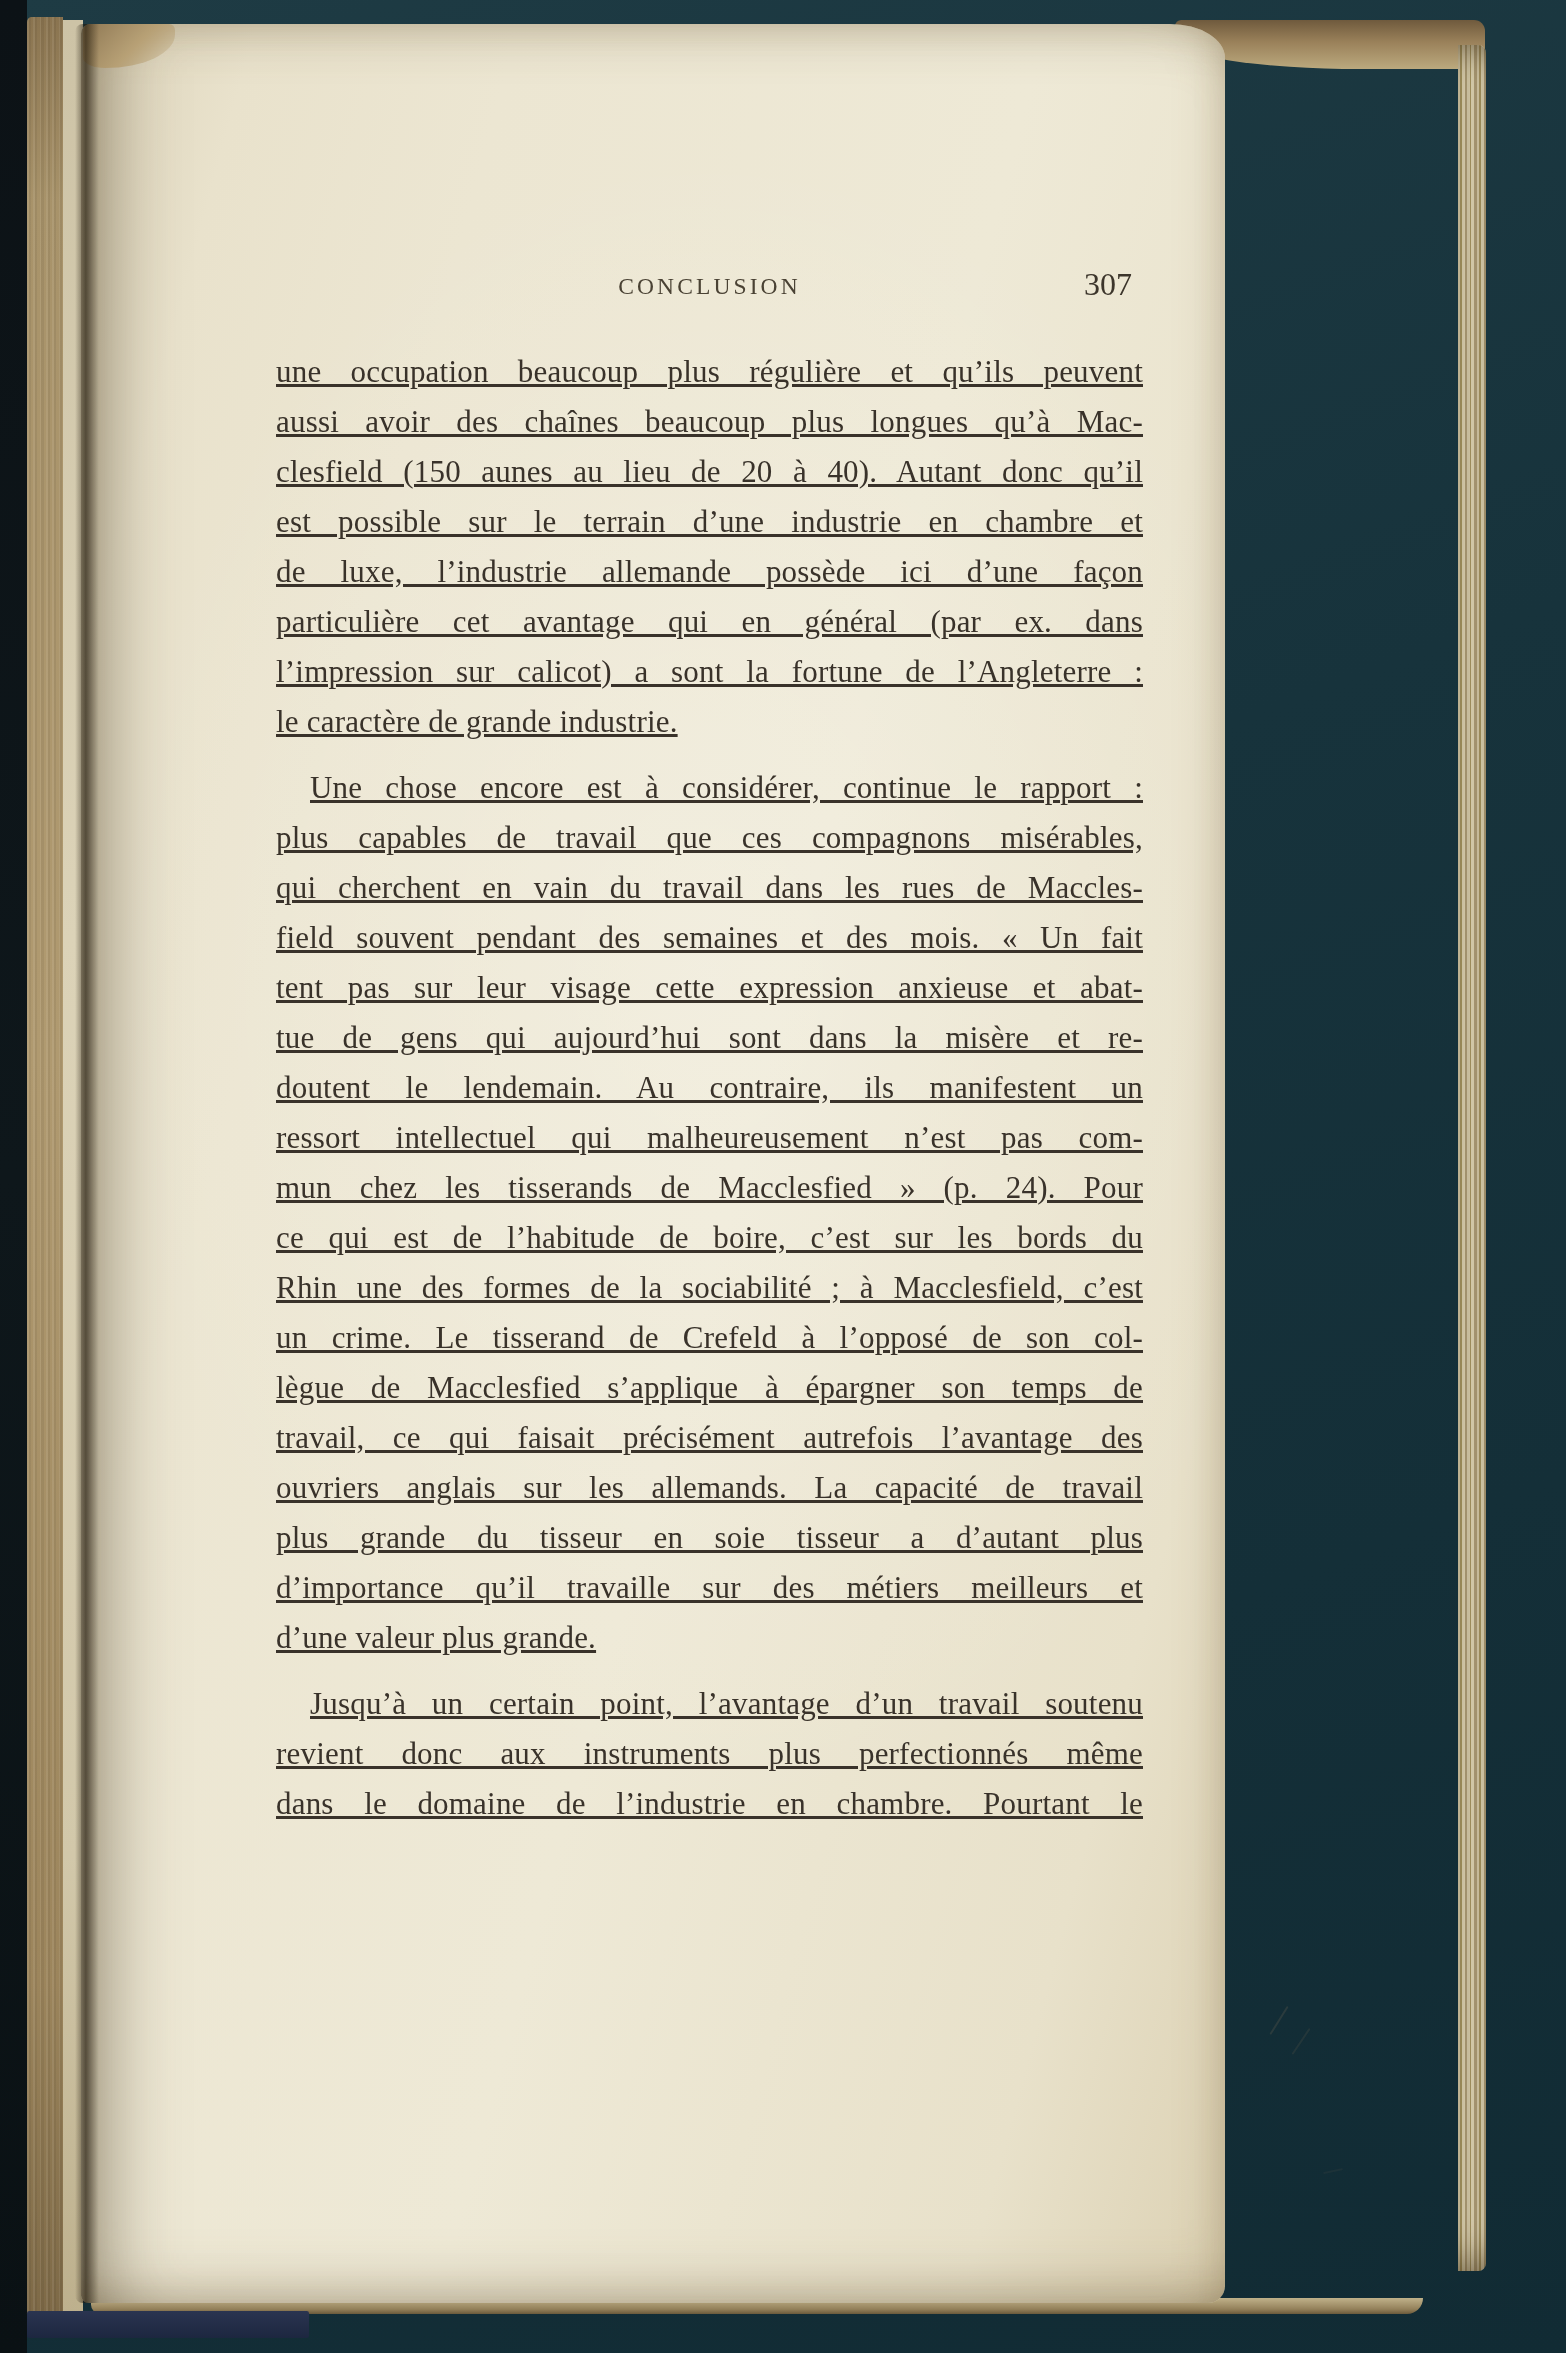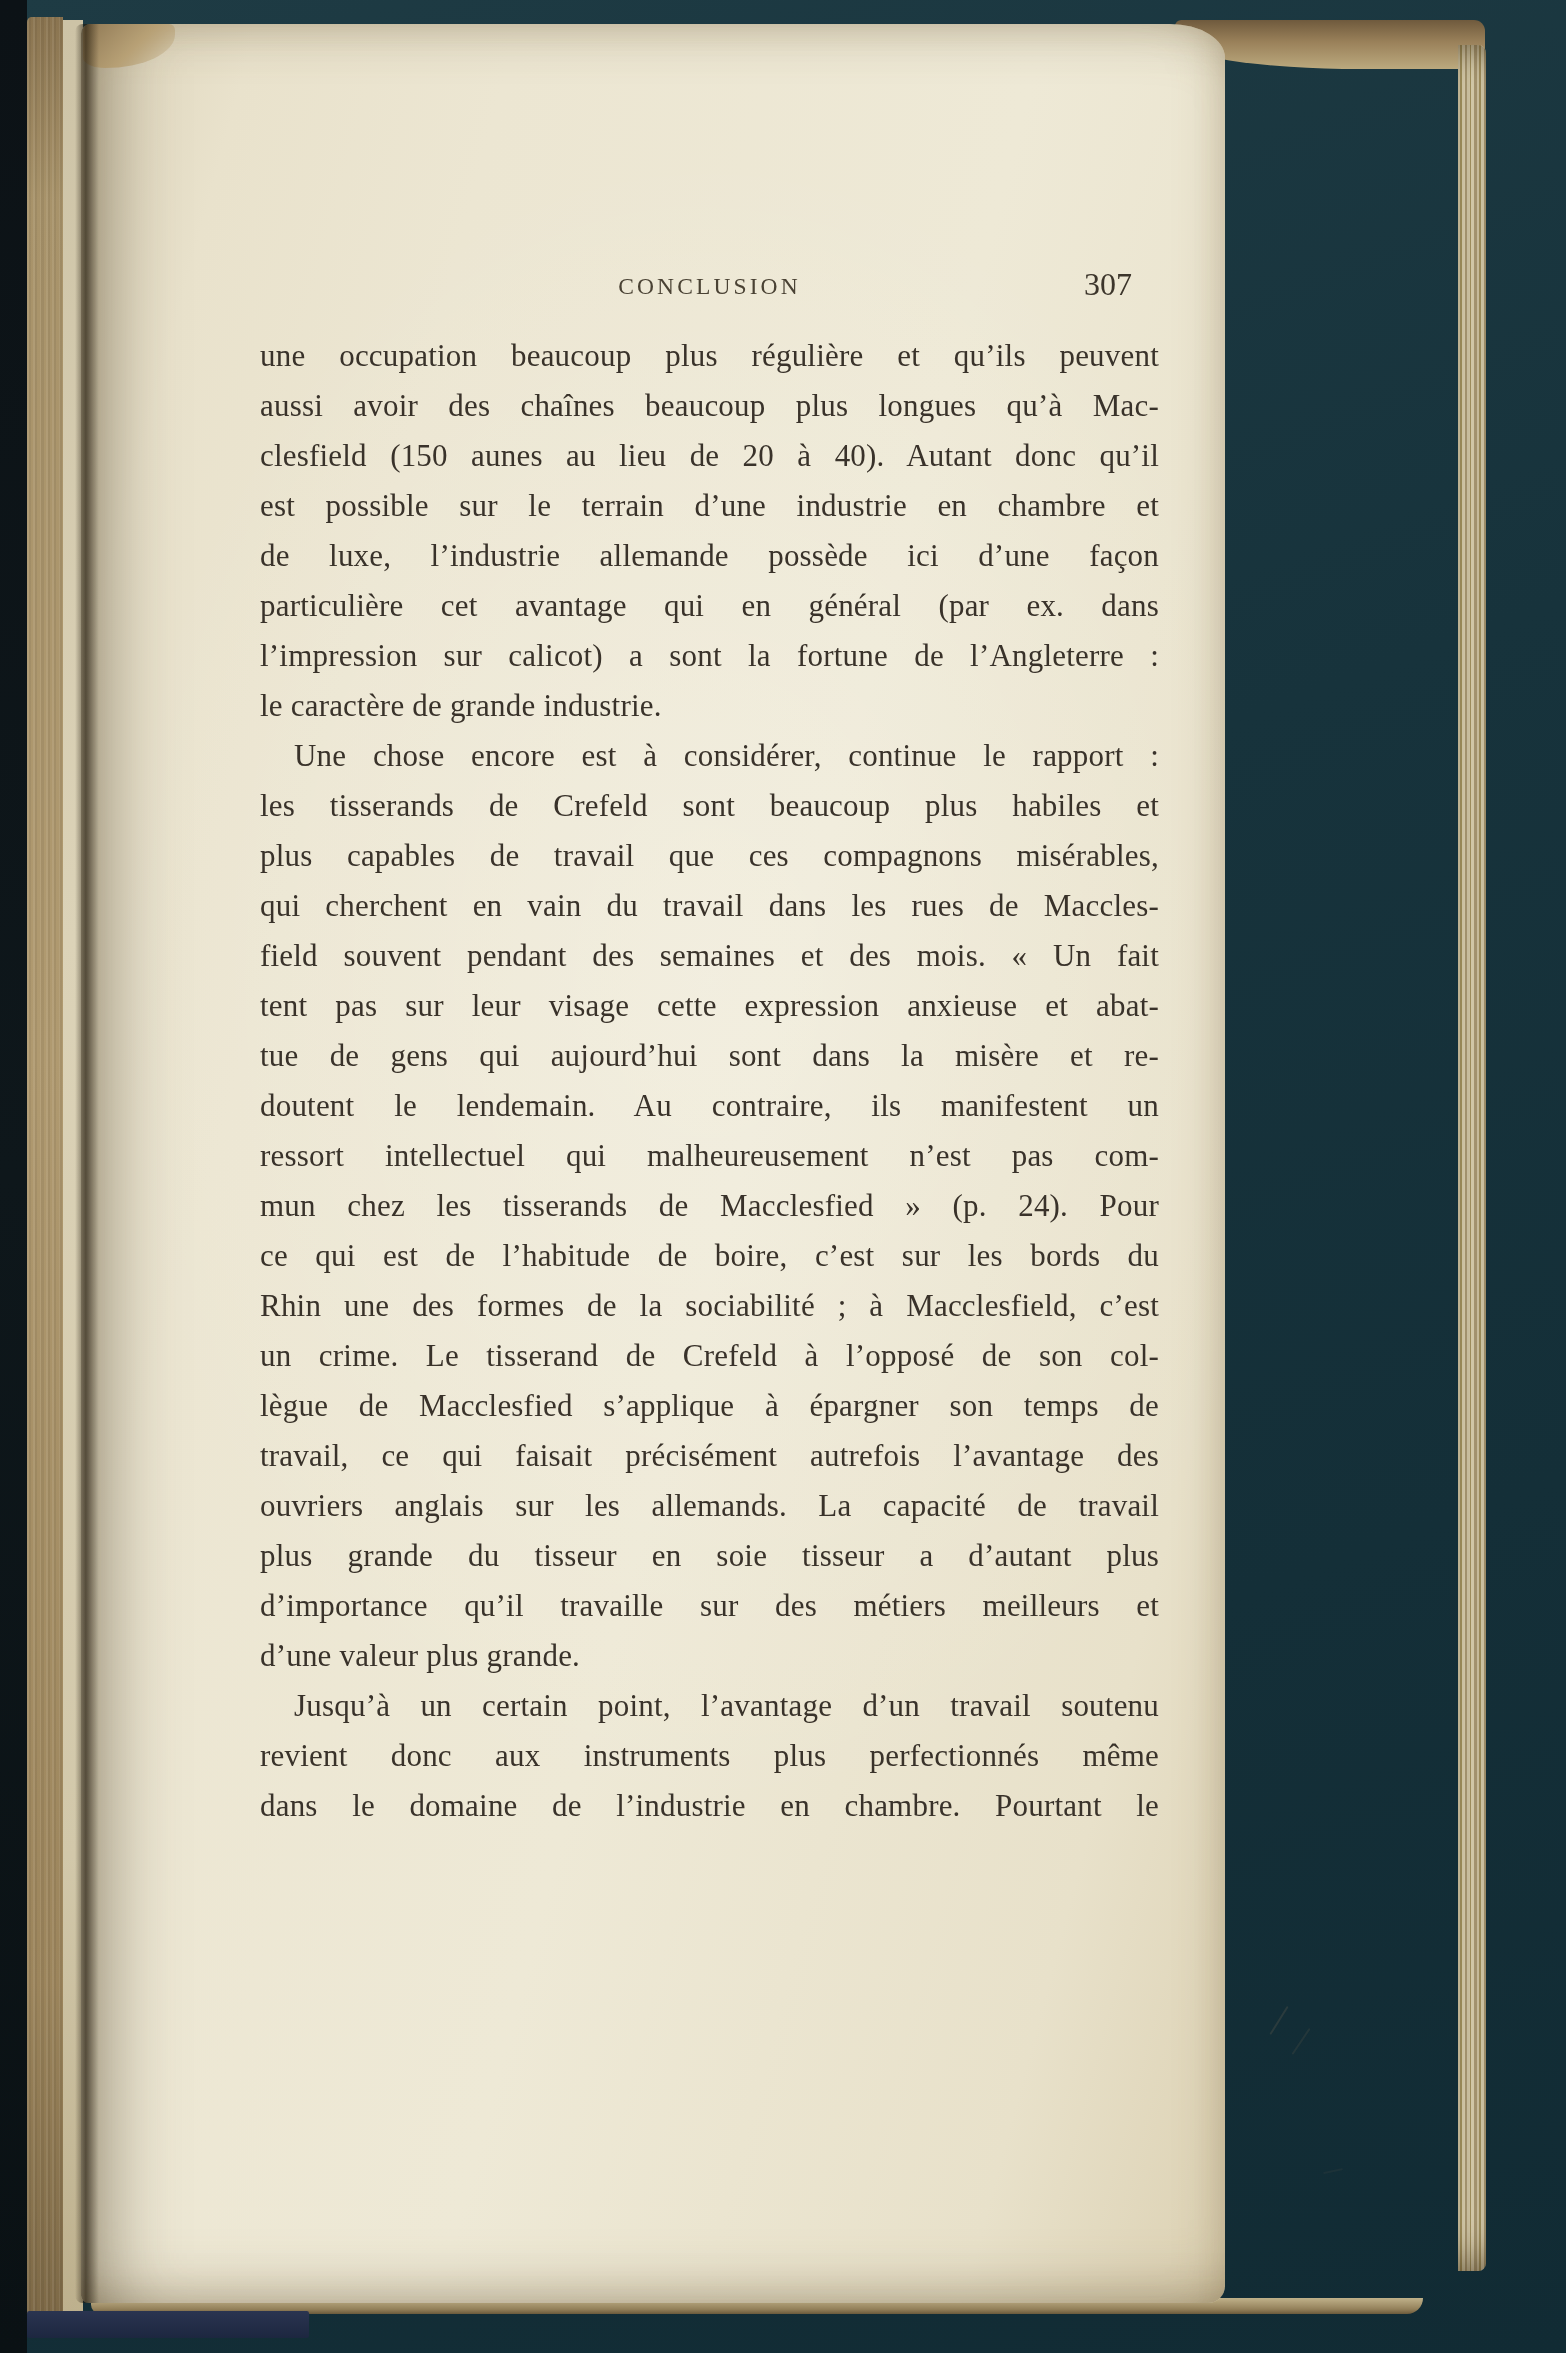--- a/index.html
+++ b/index.html
@@ -130,21 +130,21 @@
   }
   .text-block {
     position: absolute;
     left: 179px; top: 307px;
     width: 899px;
     font-size: 31px;
     line-height: 50px;
     color: #39322a;
     letter-spacing: 0.2px;
   }
-  .paragraph { margin: 0; }
+  .paragraph { margin: 16px; text-decoration: underline; }
   .text-line {
     text-align: justify;
     text-align-last: justify;
   }
   .text-line.last { text-align-last: left; }
   .text-line.indent { text-indent: 34px; }
 
   
   .pencil-mark {
     position: absolute;
@@ -178,21 +178,20 @@
         <div class="text-line">aussi avoir des chaînes beaucoup plus longues qu’à Mac-</div>
         <div class="text-line">clesfield (150 aunes au lieu de 20 à 40). Autant donc qu’il</div>
         <div class="text-line">est possible sur le terrain d’une industrie en chambre et</div>
         <div class="text-line">de luxe, l’industrie allemande possède ici d’une façon</div>
         <div class="text-line">particulière cet avantage qui en général (par ex. dans</div>
         <div class="text-line">l’impression sur calicot) a sont la fortune de l’Angleterre :</div>
         <div class="text-line last">le caractère de grande industrie.</div>
       </div>
       <div class="paragraph">
         <div class="text-line indent">Une chose encore est à considérer, continue le rapport :</div>
-        <div class="text-line">les tisserands de Crefeld sont beaucoup plus habiles et</div>
         <div class="text-line">plus capables de travail que ces compagnons misérables,</div>
         <div class="text-line">qui cherchent en vain du travail dans les rues de Maccles-</div>
         <div class="text-line">field souvent pendant des semaines et des mois. « Un fait</div>
         <div class="text-line">tent pas sur leur visage cette expression anxieuse et abat-</div>
         <div class="text-line">tue de gens qui aujourd’hui sont dans la misère et re-</div>
         <div class="text-line">doutent le lendemain. Au contraire, ils manifestent un</div>
         <div class="text-line">ressort intellectuel qui malheureusement n’est pas com-</div>
         <div class="text-line">mun chez les tisserands de Macclesfied » (p. 24). Pour</div>
         <div class="text-line">ce qui est de l’habitude de boire, c’est sur les bords du</div>
         <div class="text-line">Rhin une des formes de la sociabilité ; à Macclesfield, c’est</div>

